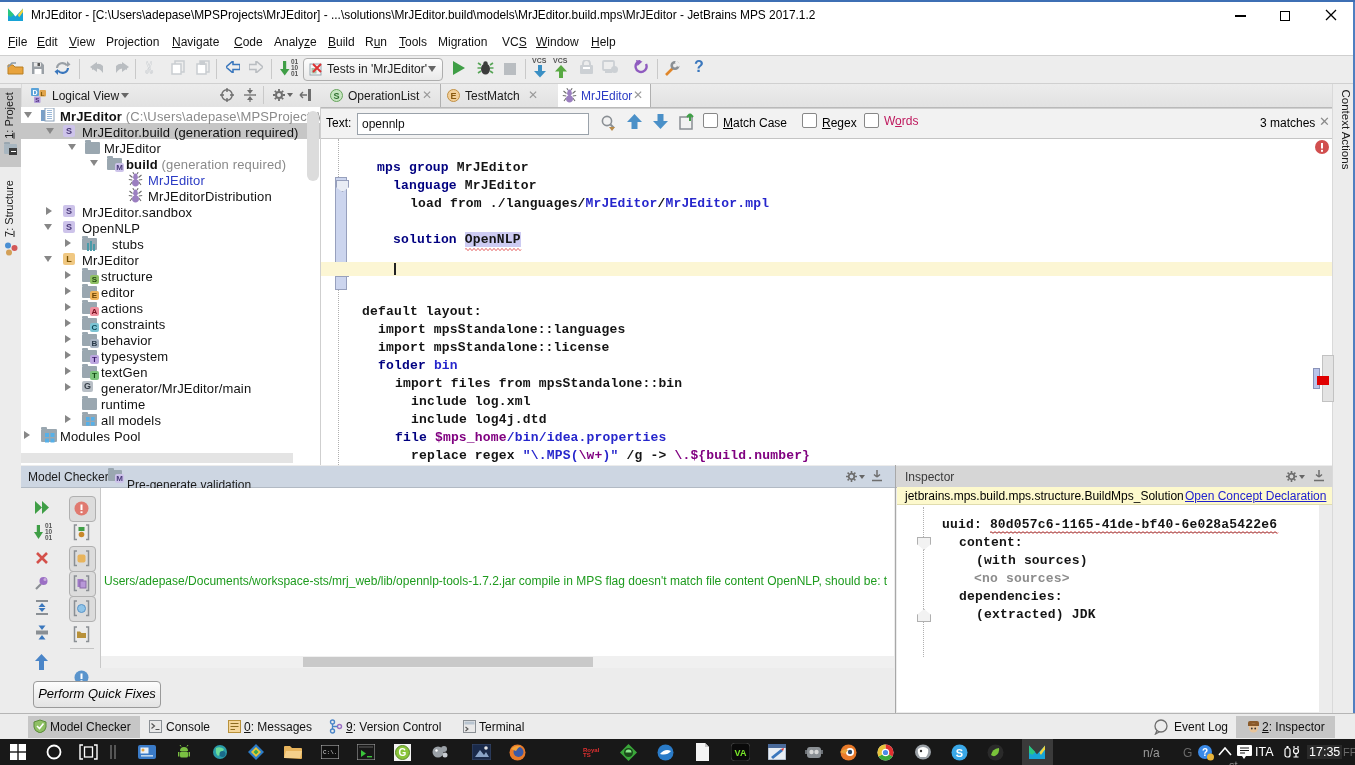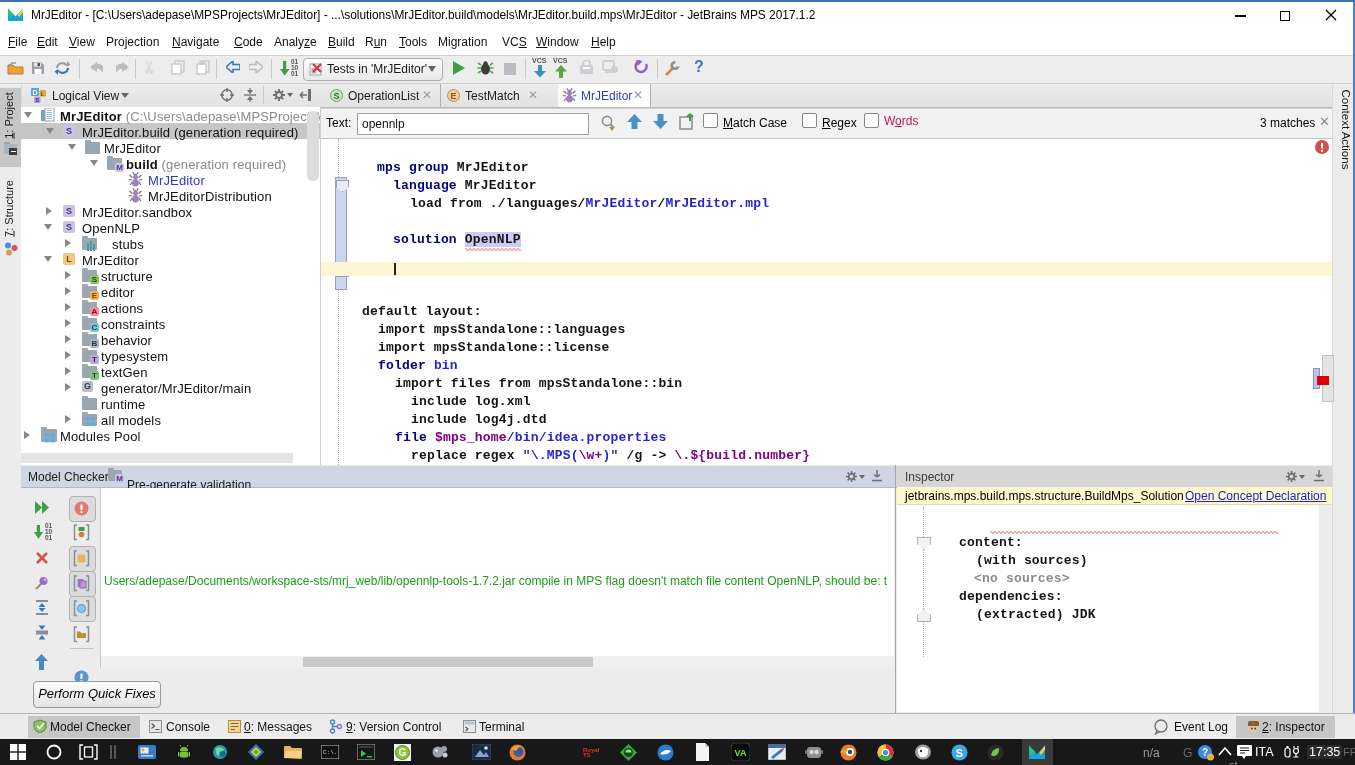--- a/index.html
+++ b/index.html
@@ -505,20 +505,21 @@
 <svg class="ab" style="left:1313px;top:470px" width="12" height="12">
     <path d="M6 0 V7 M6 7 L3 4.5 M6 7 L9 4.5 M1 10.5 H11" stroke="#6e6e6e" stroke-width="1.5" fill="none"></path>
   </svg>
 <div class="ab" style="left:897px;top:487px;width:435px;height:17px;background:#fdf9cd;border-bottom:1px solid #e0dcae;"></div>
 <div class="ab t12" style="left:905px;top:489px;color:#000;">jetbrains.mps.build.mps.structure.BuildMps_Solution</div>
 <div class="ab t12" style="left:1185px;top:489px;color:#2121d0;"><u>Open Concept Declaration</u></div>
 <div class="ab" style="left:897px;top:505px;width:422px;height:207px;background:#fff;overflow:hidden;">
 <div class="ab" style="left:26px;top:2px;width:0;height:150px;border-left:1px dotted #b0b0b0;"></div>
 <div class="ab" style="left:20px;top:32px;width:12px;height:11px;background:#f2f2f2;border:1px solid #b0b0b0;clip-path:polygon(0 0,100% 0,100% 55%,50% 100%,0 55%);"></div>
 <div class="ab" style="left:20px;top:104px;width:12px;height:11px;background:#f2f2f2;border:1px solid #b0b0b0;clip-path:polygon(0 45%,50% 0,100% 45%,100% 100%,0 100%);"></div>
+<div class="ab mono" style="left:45px;top:11px;"><span class="seg">uuid: </span><span class="seg" style="border-bottom:1px solid #9a9a9a;">80d057c6-1165-41de-bf40-6e028a5422e6</span></div>
 <svg class="ab" style="left:93px;top:25px" width="289" height="4" viewBox="0 0 289 4">
       <path d="M0 2.5 q1 -2.2 2 0 q1 2.2 2 0 q1 -2.2 2 0 q1 2.2 2 0 q1 -2.2 2 0 q1 2.2 2 0 q1 -2.2 2 0 q1 2.2 2 0 q1 -2.2 2 0 q1 2.2 2 0 q1 -2.2 2 0 q1 2.2 2 0 q1 -2.2 2 0 q1 2.2 2 0 q1 -2.2 2 0 q1 2.2 2 0 q1 -2.2 2 0 q1 2.2 2 0 q1 -2.2 2 0 q1 2.2 2 0 q1 -2.2 2 0 q1 2.2 2 0 q1 -2.2 2 0 q1 2.2 2 0 q1 -2.2 2 0 q1 2.2 2 0 q1 -2.2 2 0 q1 2.2 2 0 q1 -2.2 2 0 q1 2.2 2 0 q1 -2.2 2 0 q1 2.2 2 0 q1 -2.2 2 0 q1 2.2 2 0 q1 -2.2 2 0 q1 2.2 2 0 q1 -2.2 2 0 q1 2.2 2 0 q1 -2.2 2 0 q1 2.2 2 0 q1 -2.2 2 0 q1 2.2 2 0 q1 -2.2 2 0 q1 2.2 2 0 q1 -2.2 2 0 q1 2.2 2 0 q1 -2.2 2 0 q1 2.2 2 0 q1 -2.2 2 0 q1 2.2 2 0 q1 -2.2 2 0 q1 2.2 2 0 q1 -2.2 2 0 q1 2.2 2 0 q1 -2.2 2 0 q1 2.2 2 0 q1 -2.2 2 0 q1 2.2 2 0 q1 -2.2 2 0 q1 2.2 2 0 q1 -2.2 2 0 q1 2.2 2 0 q1 -2.2 2 0 q1 2.2 2 0 q1 -2.2 2 0 q1 2.2 2 0 q1 -2.2 2 0 q1 2.2 2 0 q1 -2.2 2 0 q1 2.2 2 0 q1 -2.2 2 0 q1 2.2 2 0 q1 -2.2 2 0 q1 2.2 2 0 q1 -2.2 2 0 q1 2.2 2 0 q1 -2.2 2 0 q1 2.2 2 0 q1 -2.2 2 0 q1 2.2 2 0 q1 -2.2 2 0 q1 2.2 2 0 q1 -2.2 2 0 q1 2.2 2 0 q1 -2.2 2 0 q1 2.2 2 0 q1 -2.2 2 0 q1 2.2 2 0 q1 -2.2 2 0 q1 2.2 2 0 q1 -2.2 2 0 q1 2.2 2 0 q1 -2.2 2 0 q1 2.2 2 0 q1 -2.2 2 0 q1 2.2 2 0 q1 -2.2 2 0 q1 2.2 2 0 q1 -2.2 2 0 q1 2.2 2 0 q1 -2.2 2 0 q1 2.2 2 0 q1 -2.2 2 0 q1 2.2 2 0 q1 -2.2 2 0 q1 2.2 2 0 q1 -2.2 2 0 q1 2.2 2 0 q1 -2.2 2 0 q1 2.2 2 0 q1 -2.2 2 0 q1 2.2 2 0 q1 -2.2 2 0 q1 2.2 2 0 q1 -2.2 2 0 q1 2.2 2 0 q1 -2.2 2 0 q1 2.2 2 0 q1 -2.2 2 0 q1 2.2 2 0 q1 -2.2 2 0 q1 2.2 2 0 q1 -2.2 2 0 q1 2.2 2 0 q1 -2.2 2 0 q1 2.2 2 0 q1 -2.2 2 0 q1 2.2 2 0 q1 -2.2 2 0 q1 2.2 2 0 q1 -2.2 2 0 q1 2.2 2 0 q1 -2.2 2 0 q1 2.2 2 0 q1 -2.2 2 0 q1 2.2 2 0 q1 -2.2 2 0 q1 2.2 2 0 q1 -2.2 2 0 q1 2.2 2 0 q1 -2.2 2 0 q1 2.2 2 0 q1 -2.2 2 0 q1 2.2 2 0 " stroke="#e04040" fill="none" stroke-width="0.9"></path>
     </svg>
 <div class="ab mono" style="left:62px;top:29px;"><span class="seg">content:</span></div>
 <div class="ab mono" style="left:79px;top:47px;"><span class="seg">(with sources)</span></div>
 <div class="ab mono" style="left:77px;top:65px;"><span class="gr">&lt;no sources&gt;</span></div>
 <div class="ab mono" style="left:62px;top:83px;"><span class="seg">dependencies:</span></div>
 <div class="ab mono" style="left:79px;top:101px;"><span class="seg">(extracted) JDK</span></div>
 </div>
 

